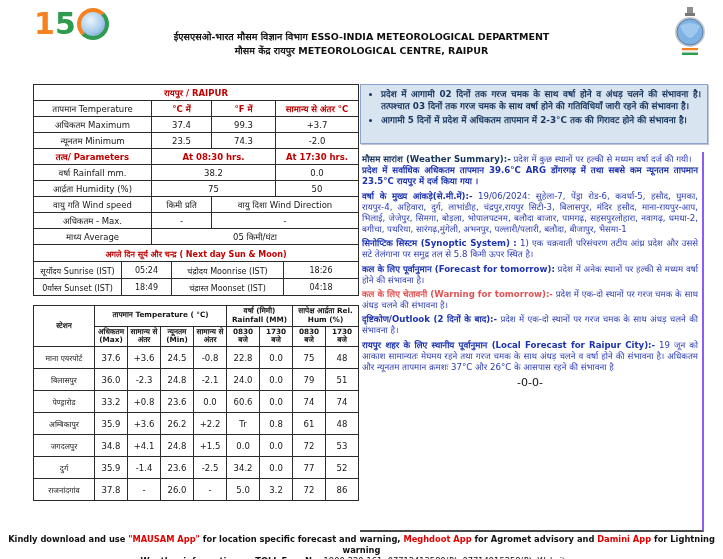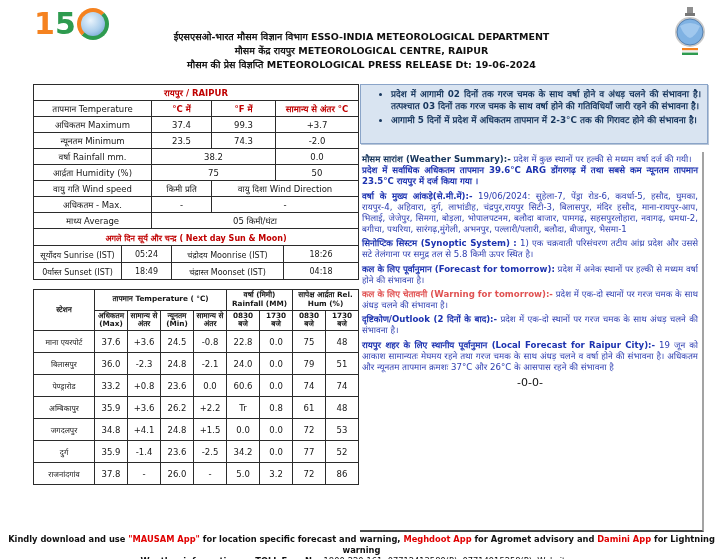--- a/index.html
+++ b/index.html
@@ -30,26 +30,26 @@
   .tB{margin-top:-1px;}
   .tB td{height:14px;font-size:8px;}
   .tC{margin-top:9px;}
   .tC th{font-size:7.3px;font-weight:bold;line-height:1.2;padding:1px 1px;}
   .tC td{height:19px;font-size:8.5px;}
   .tC td.st{font-size:7.6px;}
 
   
   .bullet-box{position:absolute;left:360px;top:84px;width:346px;min-height:58px;
     background:#d9e4f1;border:1px solid #8aa4c8;box-shadow:1px 1px 0 #b8c6d8;}
-  .bullet-box ul{margin:4px 6px 4px 30px;padding:0;}
+  .bullet-box ul{margin:4px 6px 4px 20px;padding:0;}
   .bullet-box li{font-size:8.8px;font-weight:600;color:#17365d;line-height:1.32;
     margin-bottom:3px;text-align:justify;}
 
   .panel{position:absolute;left:360px;top:152px;width:344px;height:380px;
-    border-right:2px solid #a3a3a3;border-bottom:2px solid #4a4a4a;
+    border-right:2px solid #8b5cf6;border-bottom:2px solid #4a4a4a;
     padding:2px 4px 0 2px;box-sizing:border-box;overflow:hidden;}
   .panel p{margin:0 0 3px 0;font-size:8.6px;line-height:1.3;text-align:justify;color:#2b3cb0;}
   .h-navy{color:#17365d;font-weight:bold;}
   .h-blue{color:#1d33b0;font-weight:bold;}
   .t-blue{color:#2b3cb0;}
   .t-blue-b{color:#1d33b0;font-weight:bold;display:block;}
   .h-warn{color:#e05252;font-weight:bold;}
   .endmark{text-align:center;font-size:11px;color:#111;font-weight:normal;}
 
   
@@ -66,21 +66,20 @@
 
   <div class="logo150">
     <span class="d1">1</span>
     <span class="d5">5</span>
     <span class="ring"></span>
   </div>
 
   <div class="hdr-center">
     <div class="hdr-line">ईएसएसओ-भारत मौसम विज्ञान विभाग ESSO-INDIA METEOROLOGICAL DEPARTMENT</div>
     <div class="hdr-line">मौसम केंद्र रायपुर  METEOROLOGICAL CENTRE, RAIPUR</div>
-    <div class="hdr-line">मौसम की प्रेस विज्ञप्ति  METEOROLOGICAL PRESS RELEASE  Dt: 19-06-2024</div>
   </div>
 
   <div class="emblem">
     <svg width="36" height="54" viewBox="0 0 36 54">
       <rect x="15" y="1" width="6" height="7" fill="#8f8f8f"></rect>
       <rect x="13" y="7" width="10" height="3" fill="#777777"></rect>
       <circle cx="18" cy="26" r="15" fill="#c9c9c9"></circle>
       <circle cx="18" cy="26" r="13" fill="#7fb2e3"></circle>
       <circle cx="18" cy="26" r="13" fill="none" stroke="#5580b0" stroke-width="1"></circle>
       <path d="M8 20 Q18 14 28 20 Q24 30 18 32 Q12 30 8 20Z" fill="#a9cdf0" opacity="0.8"></path>
@@ -115,20 +114,25 @@
         <td>99.3</td>
         <td>+3.7</td>
       </tr>
       <tr>
         <td>न्यूनतम   Minimum</td>
         <td>23.5</td>
         <td>74.3</td>
         <td>-2.0</td>
       </tr>
       <tr>
+        <td class="red b">तत्व/ Parameters</td>
+        <td colspan="2" class="red b">At 08:30 hrs.</td>
+        <td class="red b">At 17:30 hrs.</td>
+      </tr>
+      <tr>
         <td>वर्षा   Rainfall  mm.</td>
         <td colspan="2">38.2</td>
         <td>0.0</td>
       </tr>
       <tr>
         <td>आर्द्रता  Humidity  (%)</td>
         <td colspan="2">75</td>
         <td>50</td>
       </tr>
       <tr>

